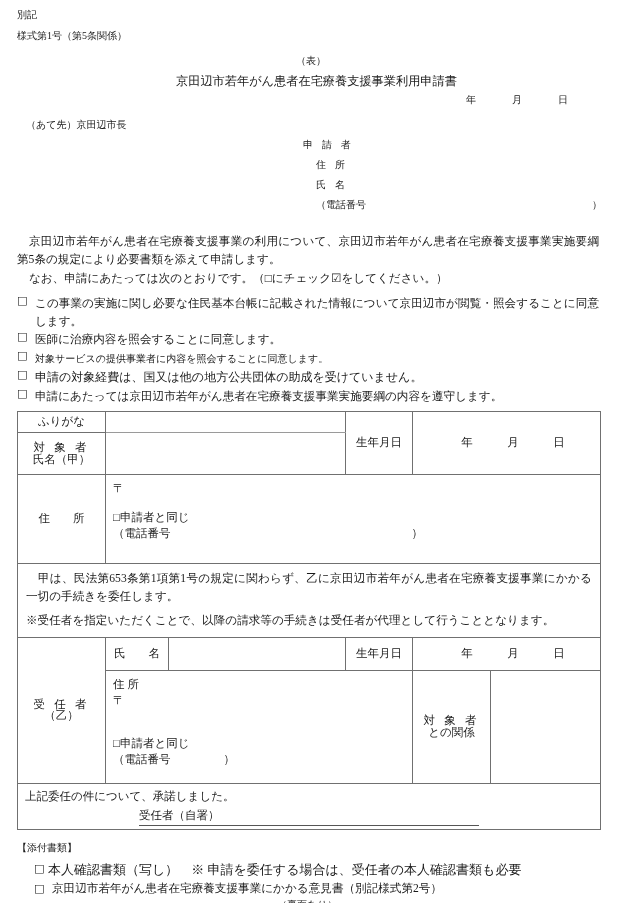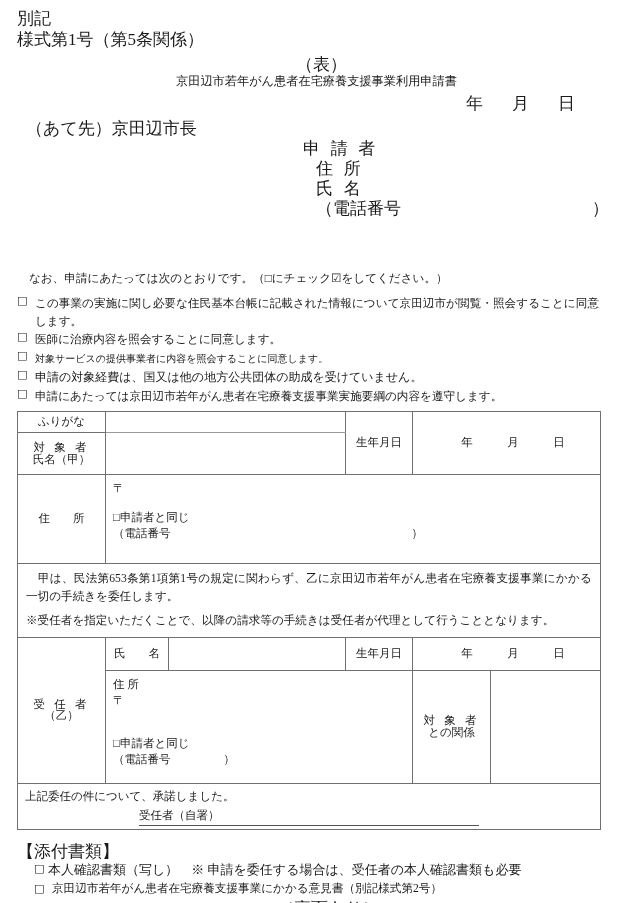--- a/index.html
+++ b/index.html
@@ -21,21 +21,21 @@
   .page {
     position: absolute;
     left: 0; top: 0;
     width: 630px; height: 903px;
   }
 
   
   .ln {
     position: absolute;
     white-space: nowrap;
-    font-size: 17px;
+    font-size: 10px;
   }
 
   
   .sp1 { letter-spacing: 3.2px; }
 
   
   .para {
     position: absolute;
     font-size: 11.6px;
     line-height: 17.6px;
@@ -146,20 +146,21 @@
 
   <div class="ln sp1" style="left:303px; top:140px;">申 請 者</div>
 
   <div class="ln sp1" style="left:316px; top:160px;">住 所</div>
 
   <div class="ln sp1" style="left:316px; top:180px;">氏 名</div>
 
   <div class="ln" style="left:316px; top:200px;">（電話番号</div>
   <div class="ln" style="left:592px; top:200px;">）</div>
 
+  <div class="para" style="left:17px; top:233px; width:582px; text-indent:12px;">京田辺市若年がん患者在宅療養支援事業の利用について、京田辺市若年がん患者在宅療養支援事業実施要綱第5条の規定により必要書類を添えて申請します。</div>
 
   <div class="chk-line" style="left:17px; top:270px; text-indent:12px;">なお、申請にあたっては次のとおりです。（□にチェック☑をしてください。）</div>
 
   <div style="position:absolute; left:17px; top:295px; width:582px;">
     <div style="position:relative; min-height:35px;">
       <span class="box" style="position:absolute; left:0; top:0;">□</span>
       <div style="margin-left:18px; line-height:17.6px; font-size:11.6px; text-align:justify; text-justify:inter-character; width:564px;">この事業の実施に関し必要な住民基本台帳に記載された情報について京田辺市が閲覧・照会することに同意します。</div>
     </div>
 
     <div style="position:relative; margin-top:1px;">

